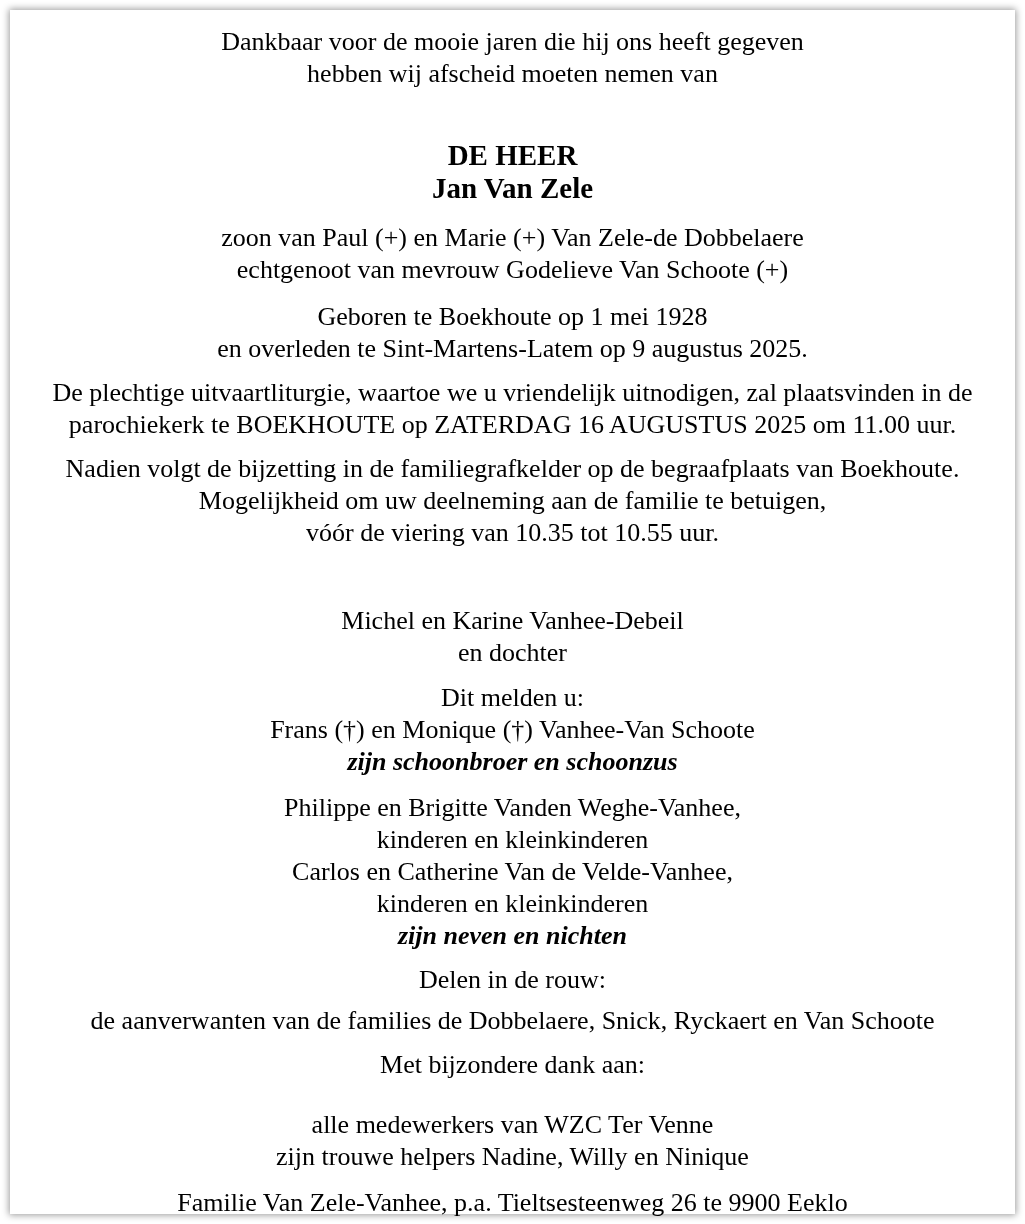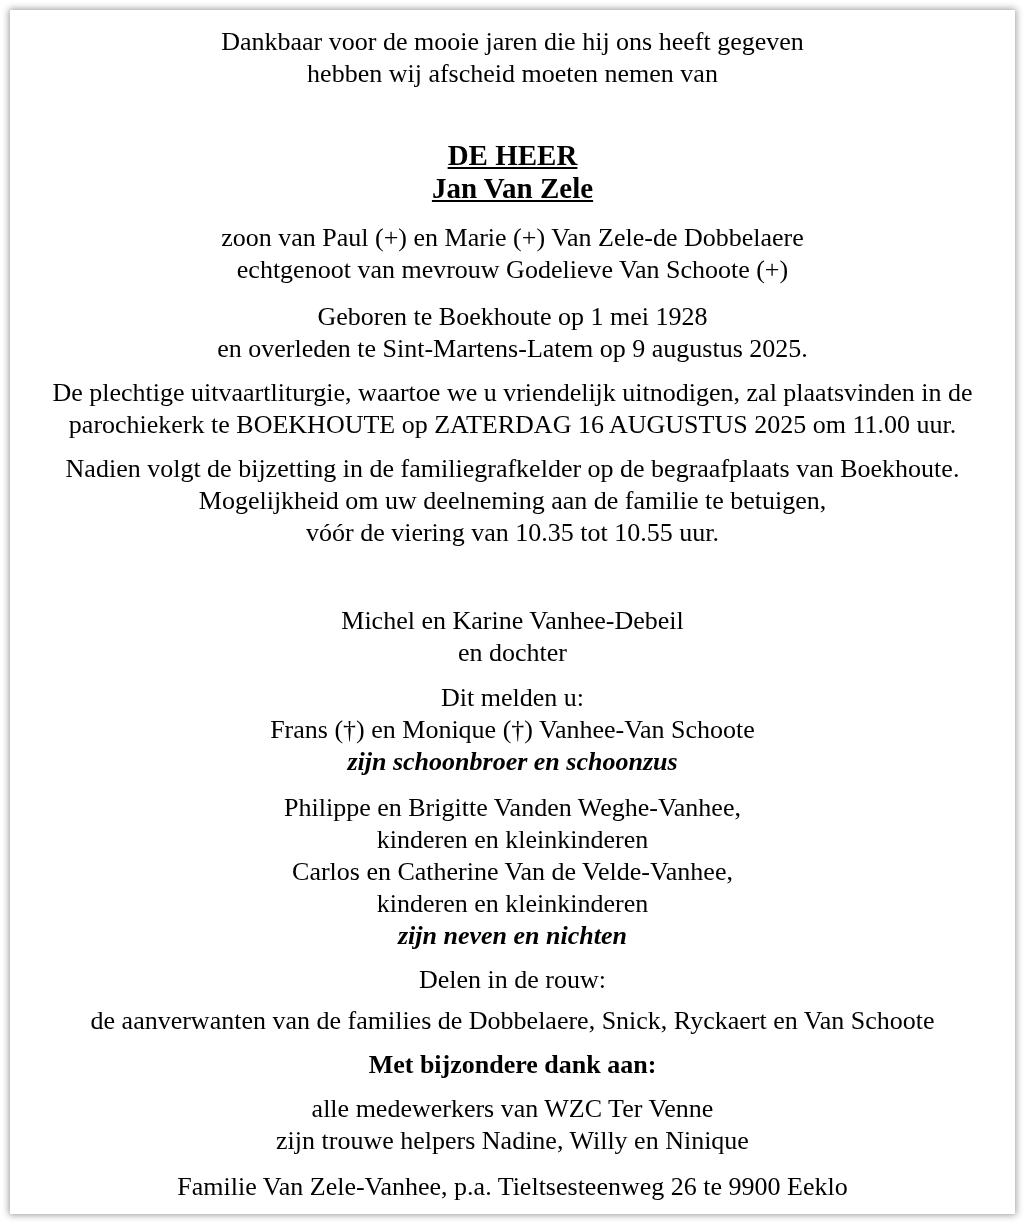--- a/index.html
+++ b/index.html
@@ -27,31 +27,31 @@
     padding: 16px 18px 0 18px;
     text-align: center;
     font-size: 26px;
     line-height: 32px;
     color: #000000;
   }
   .para { margin: 0; }
   .line { display: block; white-space: nowrap; }
 
   .p-intro        { margin-bottom: 49px; }
-  .p-title        { margin-bottom: 17px; font-weight: bold; font-size: 29px; line-height: 33px; text-decoration: underline; }
+  .p-title        { margin-bottom: 17px; font-weight: bold; font-size: 29px; line-height: 33px; }
   .p-lineage      { margin-bottom: 15px; }
   .p-dates        { margin-bottom: 12px; }
   .p-service      { margin-bottom: 12px; }
   .p-burial       { margin-bottom: 56px; }
   .p-announce     { margin-bottom: 14px; }
   .p-michel       { margin-bottom: 13px; }
   .p-nephews      { margin-bottom: 12px; }
   .p-delen        { margin-bottom: 9px; }
   .p-aanverwanten { margin-bottom: 12px; }
-  .p-dank         { margin-bottom: 12px; font-weight: bold; }
+  .p-dank         { margin-bottom: 28px; }
   .p-thanks       { margin-bottom: 14px; }
   .p-contact      { margin-bottom: 0; }
 
   .relation {
     font-weight: bold;
     font-style: italic;
   }
 </style>
 </head>
 <body>

